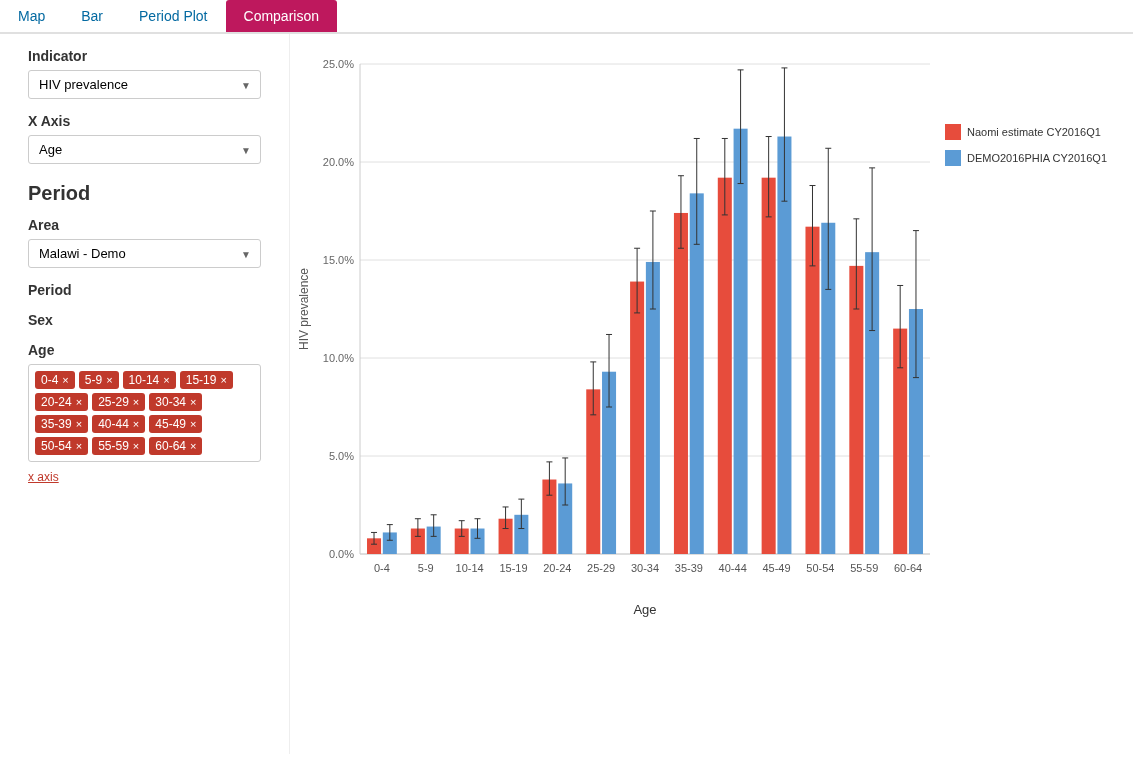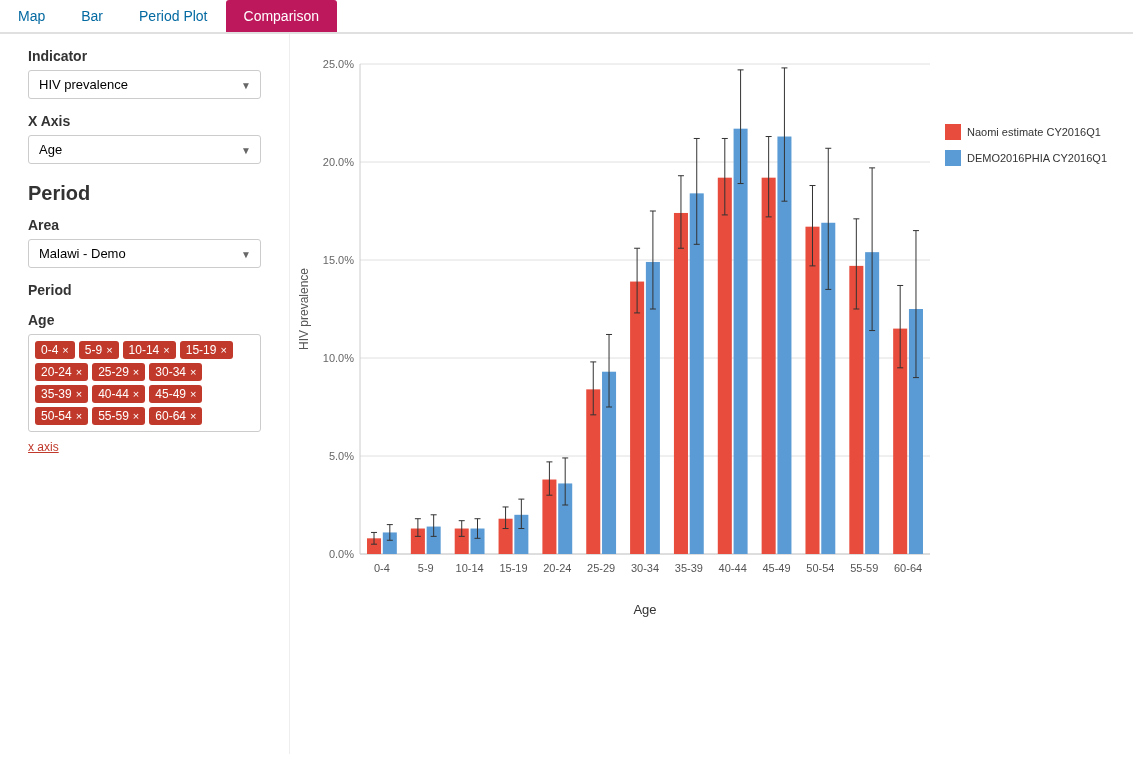--- a/index.html
+++ b/index.html
@@ -63,20 +63,21 @@
 
     <div class="sidebar-section-title">Area</div>
     <div class="select-wrapper">
       <select>
         <option>Malawi - Demo</option>
       </select>
     </div>
 
     <div class="sidebar-section-title" style="margin-top:14px;">Period</div>
 
+    <div class="sidebar-section-title" style="margin-top:14px;">Sex</div>
 
     <div class="sidebar-section-title" style="margin-top:14px;">Age</div>
     <div class="age-tags" id="age-tags-el">
         <div class="age-tag">0-4 <span class="remove">×</span></div>
         <div class="age-tag">5-9 <span class="remove">×</span></div>
         <div class="age-tag">10-14 <span class="remove">×</span></div>
         <div class="age-tag">15-19 <span class="remove">×</span></div>
         <div class="age-tag">20-24 <span class="remove">×</span></div>
         <div class="age-tag">25-29 <span class="remove">×</span></div>
         <div class="age-tag">30-34 <span class="remove">×</span></div>

